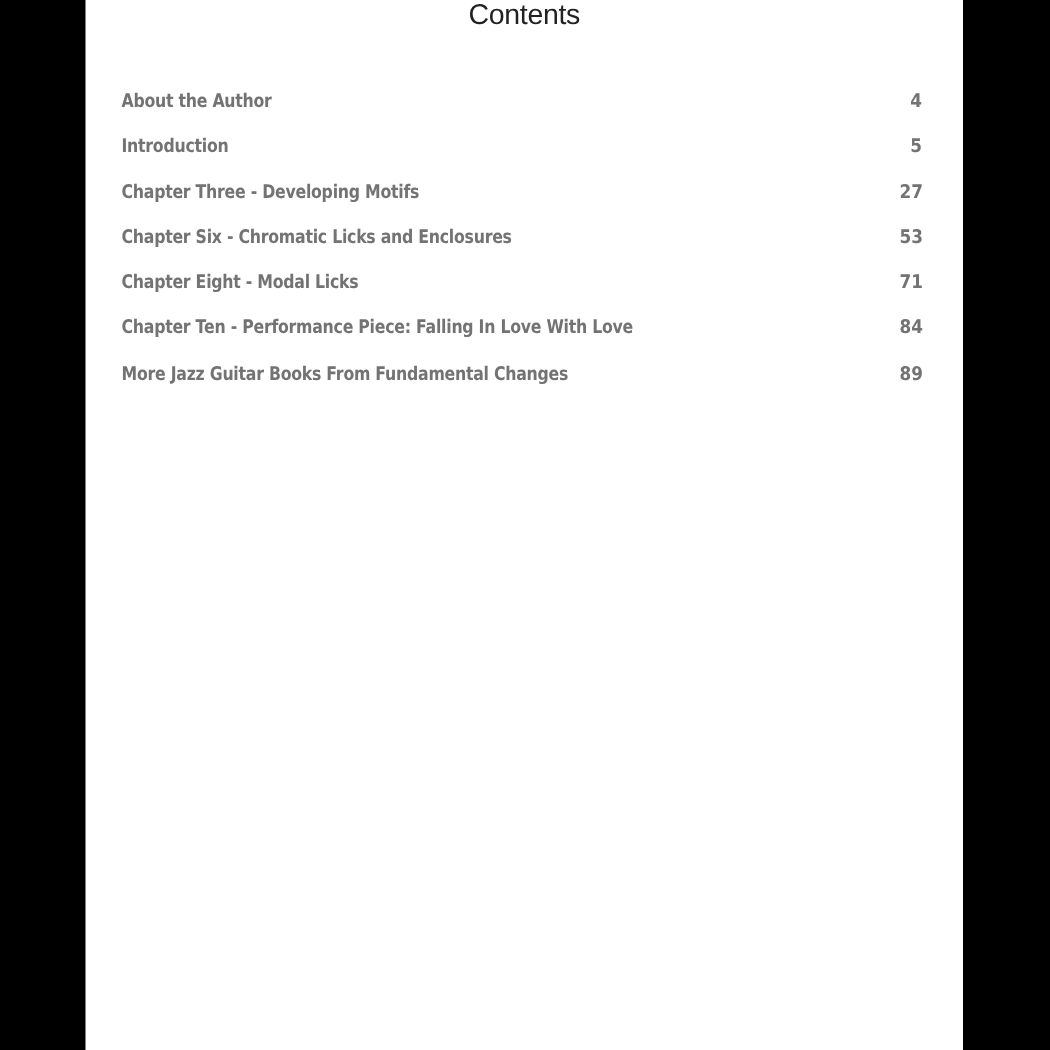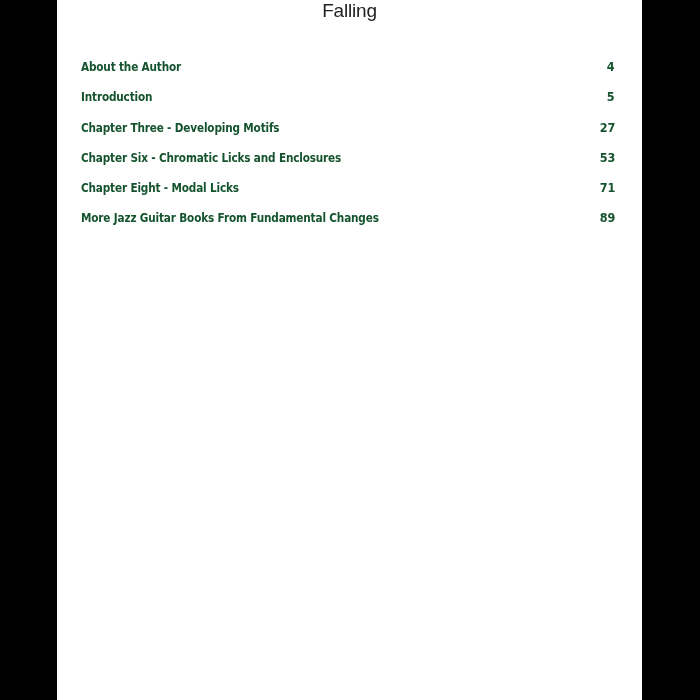--- a/index.html
+++ b/index.html
@@ -38,21 +38,21 @@
       margin: 0;
       padding: 0;
       list-style: none;
     }
     .toc-row {
       position: relative;
       height: 30.25px;
       font-family: "DejaVu Sans", sans-serif;
       font-weight: bold;
       font-size: 12.5px;
-      color: #14532d;
+      color: #737373;
       cursor: pointer;
     }
     .toc-title {
       position: absolute;
       left: 24px;
       top: 3px;
       white-space: nowrap;
       transform: scaleX(0.84);
       transform-origin: left center;
       letter-spacing: -0.2px;
@@ -63,21 +63,21 @@
       top: 3px;
       text-align: right;
       transform: scaleX(0.9);
       transform-origin: right center;
     }
   </style>
 </head>
 <body>
 
 <div class="page">
-  <div class="title">Falling</div>
+  <div class="title">Contents</div>
 
   <ul class="toc">
     <li class="toc-row">
       <span class="toc-title">About the Author</span>
       <span class="toc-page">4</span>
     </li>
     <li class="toc-row">
       <span class="toc-title">Introduction</span>
       <span class="toc-page">5</span>
     </li>
@@ -87,17 +87,21 @@
     </li>
     <li class="toc-row">
       <span class="toc-title">Chapter Six - Chromatic Licks and Enclosures</span>
       <span class="toc-page">53</span>
     </li>
     <li class="toc-row">
       <span class="toc-title">Chapter Eight - Modal Licks</span>
       <span class="toc-page">71</span>
     </li>
     <li class="toc-row">
+      <span class="toc-title">Chapter Ten - Performance Piece: Falling In Love With Love</span>
+      <span class="toc-page">84</span>
+    </li>
+    <li class="toc-row">
       <span class="toc-title">More Jazz Guitar Books From Fundamental Changes</span>
       <span class="toc-page">89</span>
     </li>
   </ul>
 </div>
 
 </body></html>

